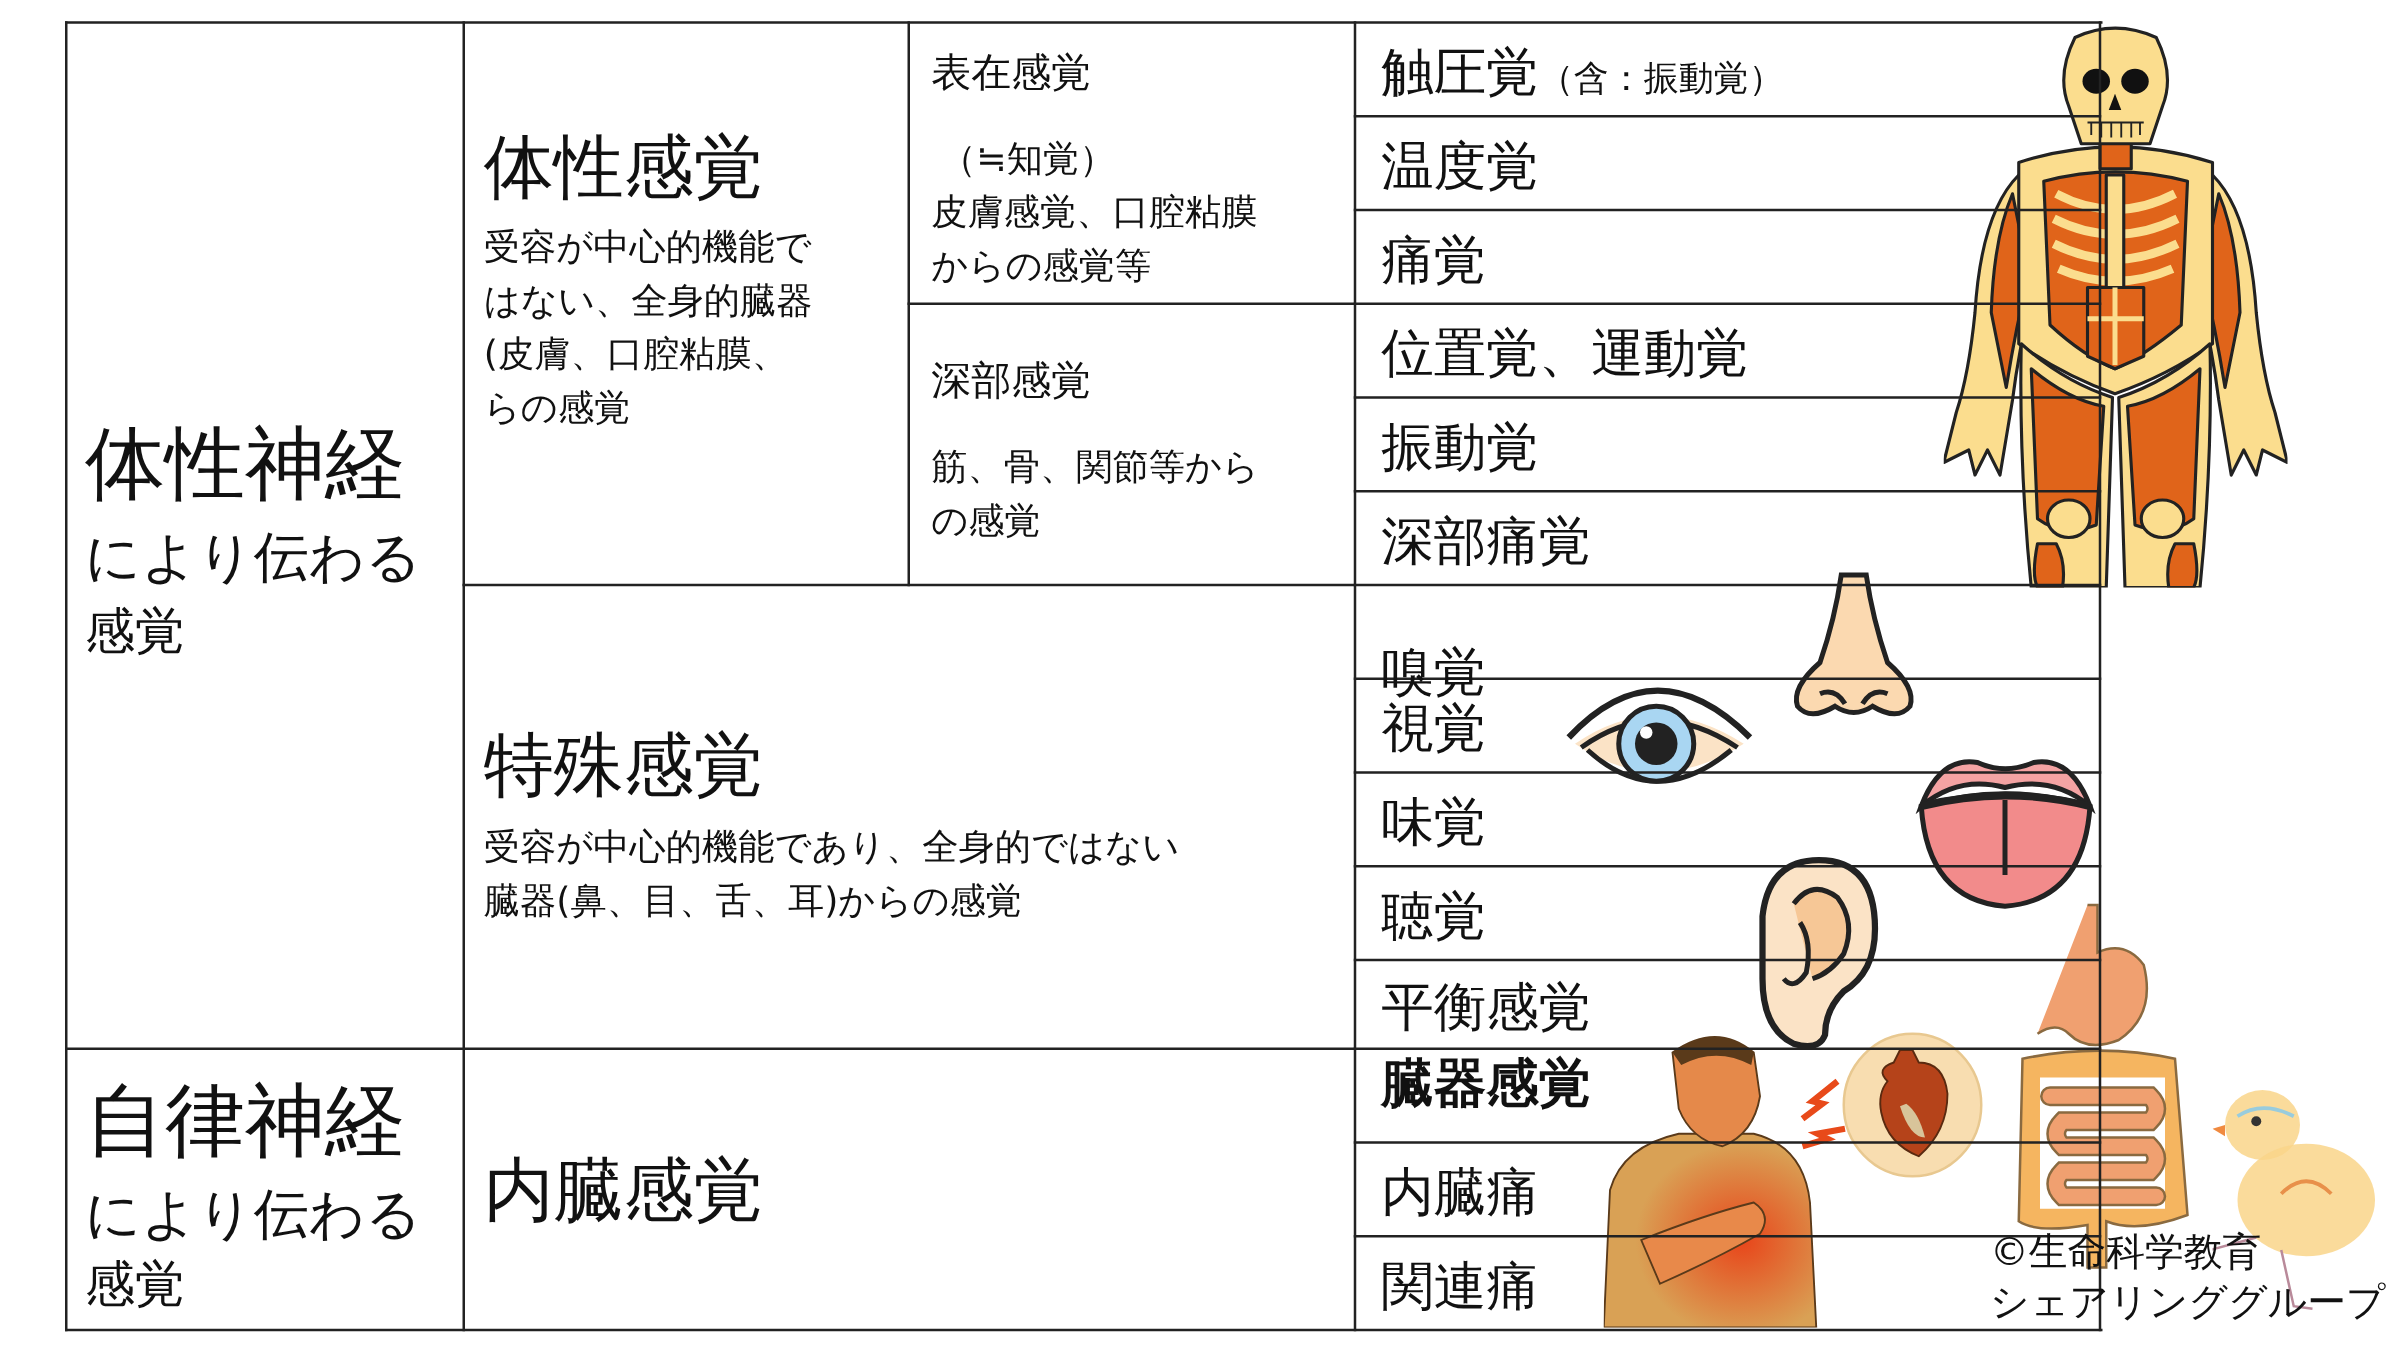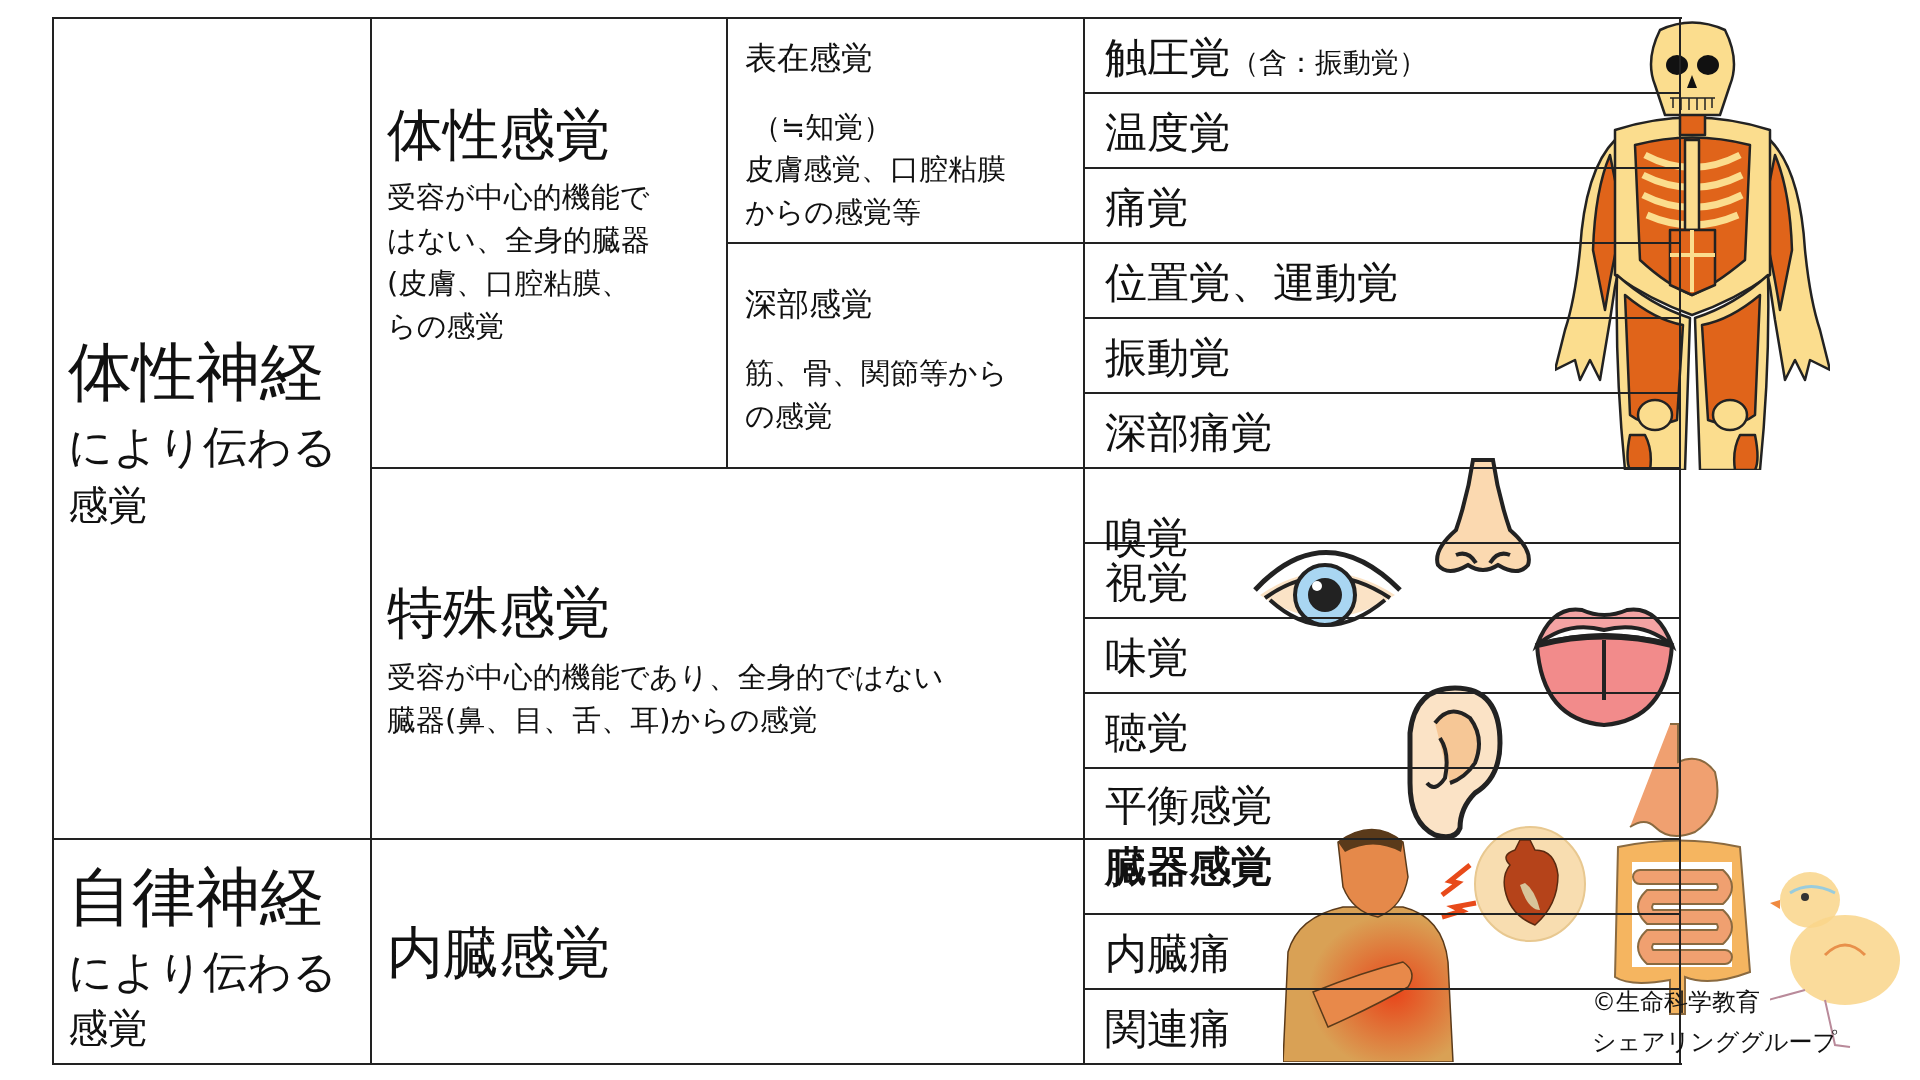--- a/index.html
+++ b/index.html
@@ -13,21 +13,21 @@
   .txt { position: absolute; white-space: nowrap; line-height: 1; }
   .big1 { font-size: 64px; }
   .big2 { font-size: 56px; }
   .big3 { font-size: 32px; }
   .sub1 { font-size: 44px; }
   .sub2 { font-size: 40px; }
   .desc { font-size: 29px; line-height: 43px; white-space: normal; }
   .row-label { position: absolute; left: 1105px; font-size: 42px; line-height: 1; white-space: nowrap; }
   .row-note { font-size: 28px; }
   .illus { position: absolute; }
-  .copyright { position: absolute; left: 1592px; top: 982px; font-size: 24px; line-height: 40px; color: #111; white-space: nowrap; }
+  .copyright { position: absolute; left: 1592px; top: 982px; font-size: 31px; line-height: 40px; color: #111; white-space: nowrap; }
 </style>
 </head>
 <body>
 
 <svg class="illus" style="left:1555px; top:20px;" width="275" height="450" viewBox="0 0 275 450">
   <g stroke="#222" stroke-width="2.5" stroke-linejoin="round">
 
     <path d="M60 120 Q30 150 25 230 Q20 280 10 310 L0 350 L20 340 L25 360 L35 340 L45 360 L50 330 L55 300 Q60 260 70 220 L75 160 Z" fill="#FBDD8E"></path>
     <path d="M215 120 Q245 150 250 230 Q255 280 265 310 L275 350 L255 340 L250 360 L240 340 L230 360 L225 330 L220 300 Q215 260 205 220 L200 160 Z" fill="#FBDD8E"></path>
     <path d="M55 135 Q40 170 38 230 L50 290 Q58 240 68 200 Z" fill="#E0641A"></path>

